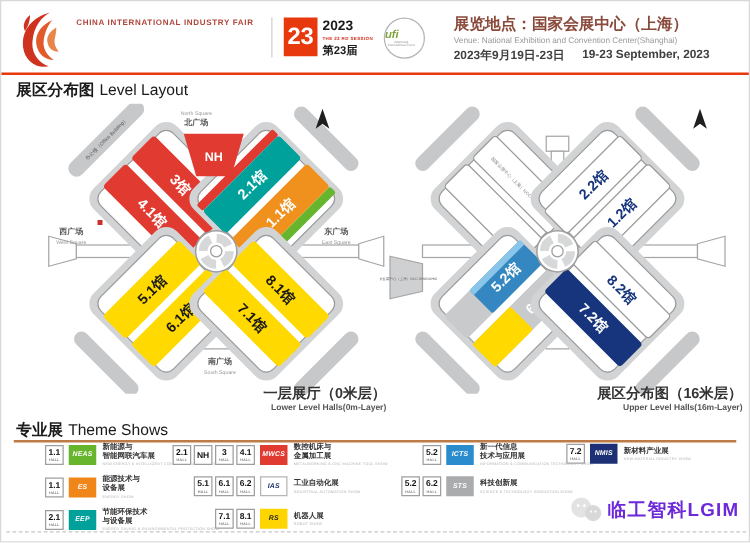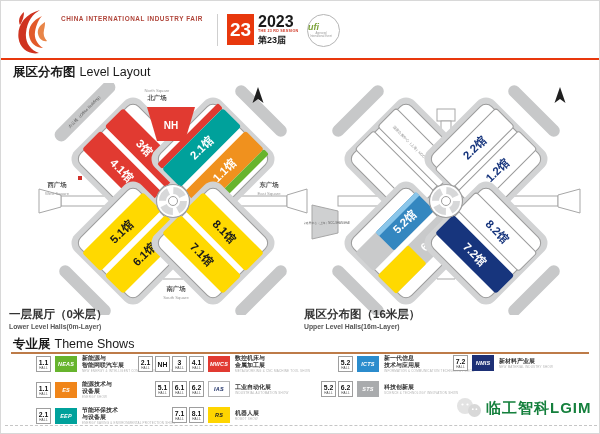--- a/index.html
+++ b/index.html
@@ -9,56 +9,56 @@
     border:1px solid #d8d8d8; overflow:hidden;
     font-family:"Liberation Sans", sans-serif; color:#222;
   }
   .abs { position:absolute; }
 
   
   #hdr-title-zh { font-family:"Liberation Serif", serif; font-size:17px; font-weight:900; letter-spacing:2px; color:#2f2f2f; white-space:nowrap; }
   #hdr-title-en { font-size:6.4px; font-weight:700; letter-spacing:0.55px; color:#b0453a; margin-top:2px; white-space:nowrap; }
   #hdr-divider { width:1px; height:32px; background:#cfcfcf; }
   #session-box { width:27px; height:31px; background:#e8380d; color:#fff; font-size:19px; font-weight:900; display:flex; align-items:center; justify-content:center; }
-  #session-year { font-size:16px; font-weight:900; color:#1a1a1a; line-height:15px; }
+  #session-year { font-size:11px; font-weight:900; color:#1a1a1a; line-height:15px; }
   #session-en { font-size:3.6px; font-weight:700; color:#cf3320; letter-spacing:0.3px; white-space:nowrap; }
   #session-zh { font-size:9px; font-weight:800; color:#1a1a1a; margin-top:1px; white-space:nowrap; }
   #ufi-circle { width:33px; height:33px; border-radius:50%; border:1.5px solid #b5b5b5; background:#fff; display:flex; flex-direction:column; justify-content:center; }
   #ufi-label { font-size:9px; font-style:italic; font-weight:800; color:#7ea43c; line-height:9px; }
   #ufi-sub { font-size:2.6px; color:#9a9a9a; text-align:center; line-height:3px; width:26px; }
   #venue-zh { font-size:12.5px; font-weight:700; color:#8a4a3b; white-space:nowrap; }
   #venue-en { font-size:6.6px; color:#999; margin-top:1px; white-space:nowrap; }
   .venue-date { font-size:9.5px; font-weight:700; color:#3f3f3f; margin-top:2px; white-space:nowrap; }
   #hdr-rule { left:0; top:57px; width:600px; height:2px; background:#e8380d; }
 
   
   .sec-title { font-size:12.5px; color:#1a1a1a; white-space:nowrap; }
   .sec-title .zh { font-weight:800; }
   .sec-title .en { font-weight:400; margin-left:4px; }
   #ts-rule { left:10px; top:351px; width:578px; height:1.5px; background:#bd7b48; }
 
   
-  .map-caption { text-align:left; }
+  .map-caption { text-align:right; }
   .map-caption .c-zh { font-size:11.5px; font-weight:700; color:#333; }
   .map-caption .c-en { font-size:6.8px; font-weight:700; color:#555; margin-top:1px; }
 
   
   .ts-row { position:absolute; display:flex; align-items:center; gap:2px; }
   .hallbox { width:15px; height:16px; background:#fff; border:0.5px solid #9e9e9e; display:flex; flex-direction:column; align-items:center; justify-content:center; flex:0 0 auto; }
   .hallbox .hn { font-size:6.8px; font-weight:800; color:#111; line-height:7px; }
   .hallbox .hs { font-size:3px; color:#444; line-height:4px; letter-spacing:0.3px; }
   .tslogo { width:22px; height:16px; margin-left:2px; display:flex; align-items:center; justify-content:center; font-size:5.5px; font-style:italic; font-weight:900; letter-spacing:0.2px; white-space:nowrap; flex:0 0 auto; }
   .tname { margin-left:3px; }
   .tname .l1, .tname .l2 { font-size:6px; font-weight:700; color:#333; line-height:7px; white-space:nowrap; }
   .tname .l2:empty { display:none; }
   .tname .en { font-size:3px; color:#b3b3b3; line-height:4px; white-space:nowrap; letter-spacing:0.2px; }
 
   
   #watermark { display:flex; align-items:center; gap:4px; }
-  #watermark-text { font-size:15px; font-weight:700; color:#15803d; letter-spacing:1px; white-space:nowrap; }
+  #watermark-text { font-size:15px; font-weight:700; color:#6d28d9; letter-spacing:1px; white-space:nowrap; }
 
   #bottom-dashes { left:4px; top:424px; width:592px; border-top:1.6px dashed #c6c6c6; }
 
   svg text { font-family:"Liberation Sans", sans-serif; }
 </style>
 </head>
 <body>
 
 <div id="page">
 
@@ -76,20 +76,28 @@
   <div id="hdr-divider" class="abs" style="left:216px; top:13px;"></div>
   <div id="session-box" class="abs" style="left:226px; top:13px;">23</div>
   <div class="abs" style="left:257px; top:13px;">
     <div id="session-year">2023</div>
     <div id="session-en">THE 23 RD SESSION</div>
     <div id="session-zh">第23届</div>
   </div>
   <div id="ufi-circle" class="abs" style="left:306px; top:13px;">
     <div id="ufi-label">ufi</div>
     <div id="ufi-sub">Approved International Event</div>
+  </div>
+  <div class="abs" style="left:362px; top:10px;">
+    <div id="venue-zh">展览地点：国家会展中心（上海）</div>
+    <div id="venue-en">Venue: National Exhibition and Convention Center(Shanghai)</div>
+    <div style="display:flex;">
+      <div class="venue-date">2023年9月19日-23日</div>
+      <div class="venue-date" style="margin-left:14px;">19-23 September, 2023</div>
+    </div>
   </div>
   <div id="hdr-rule" class="abs"></div>
 
   <div class="abs sec-title" style="left:12px; top:63px;">
     <span class="zh">展区分布图</span><span class="en">Level Layout</span>
   </div>
 
   <svg class="abs" style="left:8px; top:82px;" width="300" height="232" viewBox="0 0 300 232">
 
     <g stroke="#a7a7a7" stroke-width="1" fill="#ffffff">

